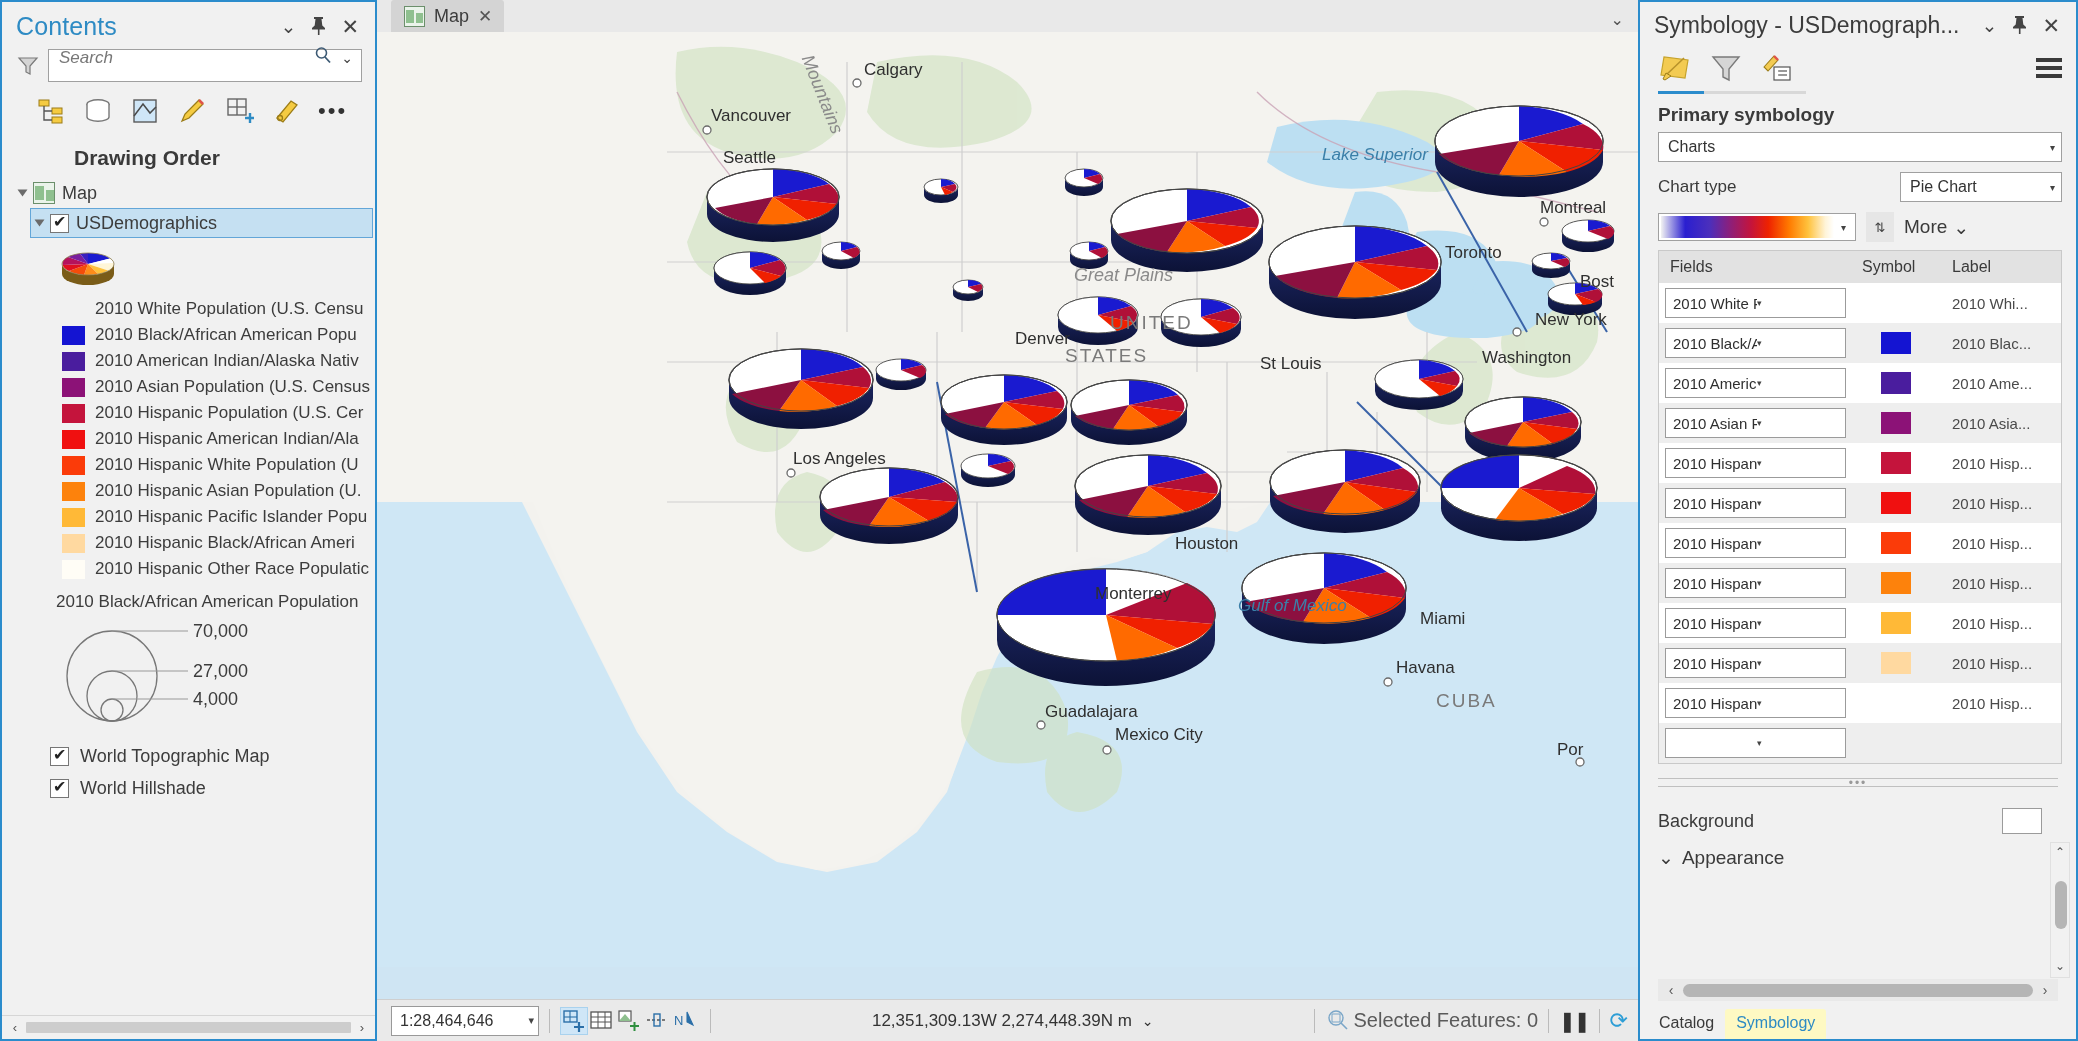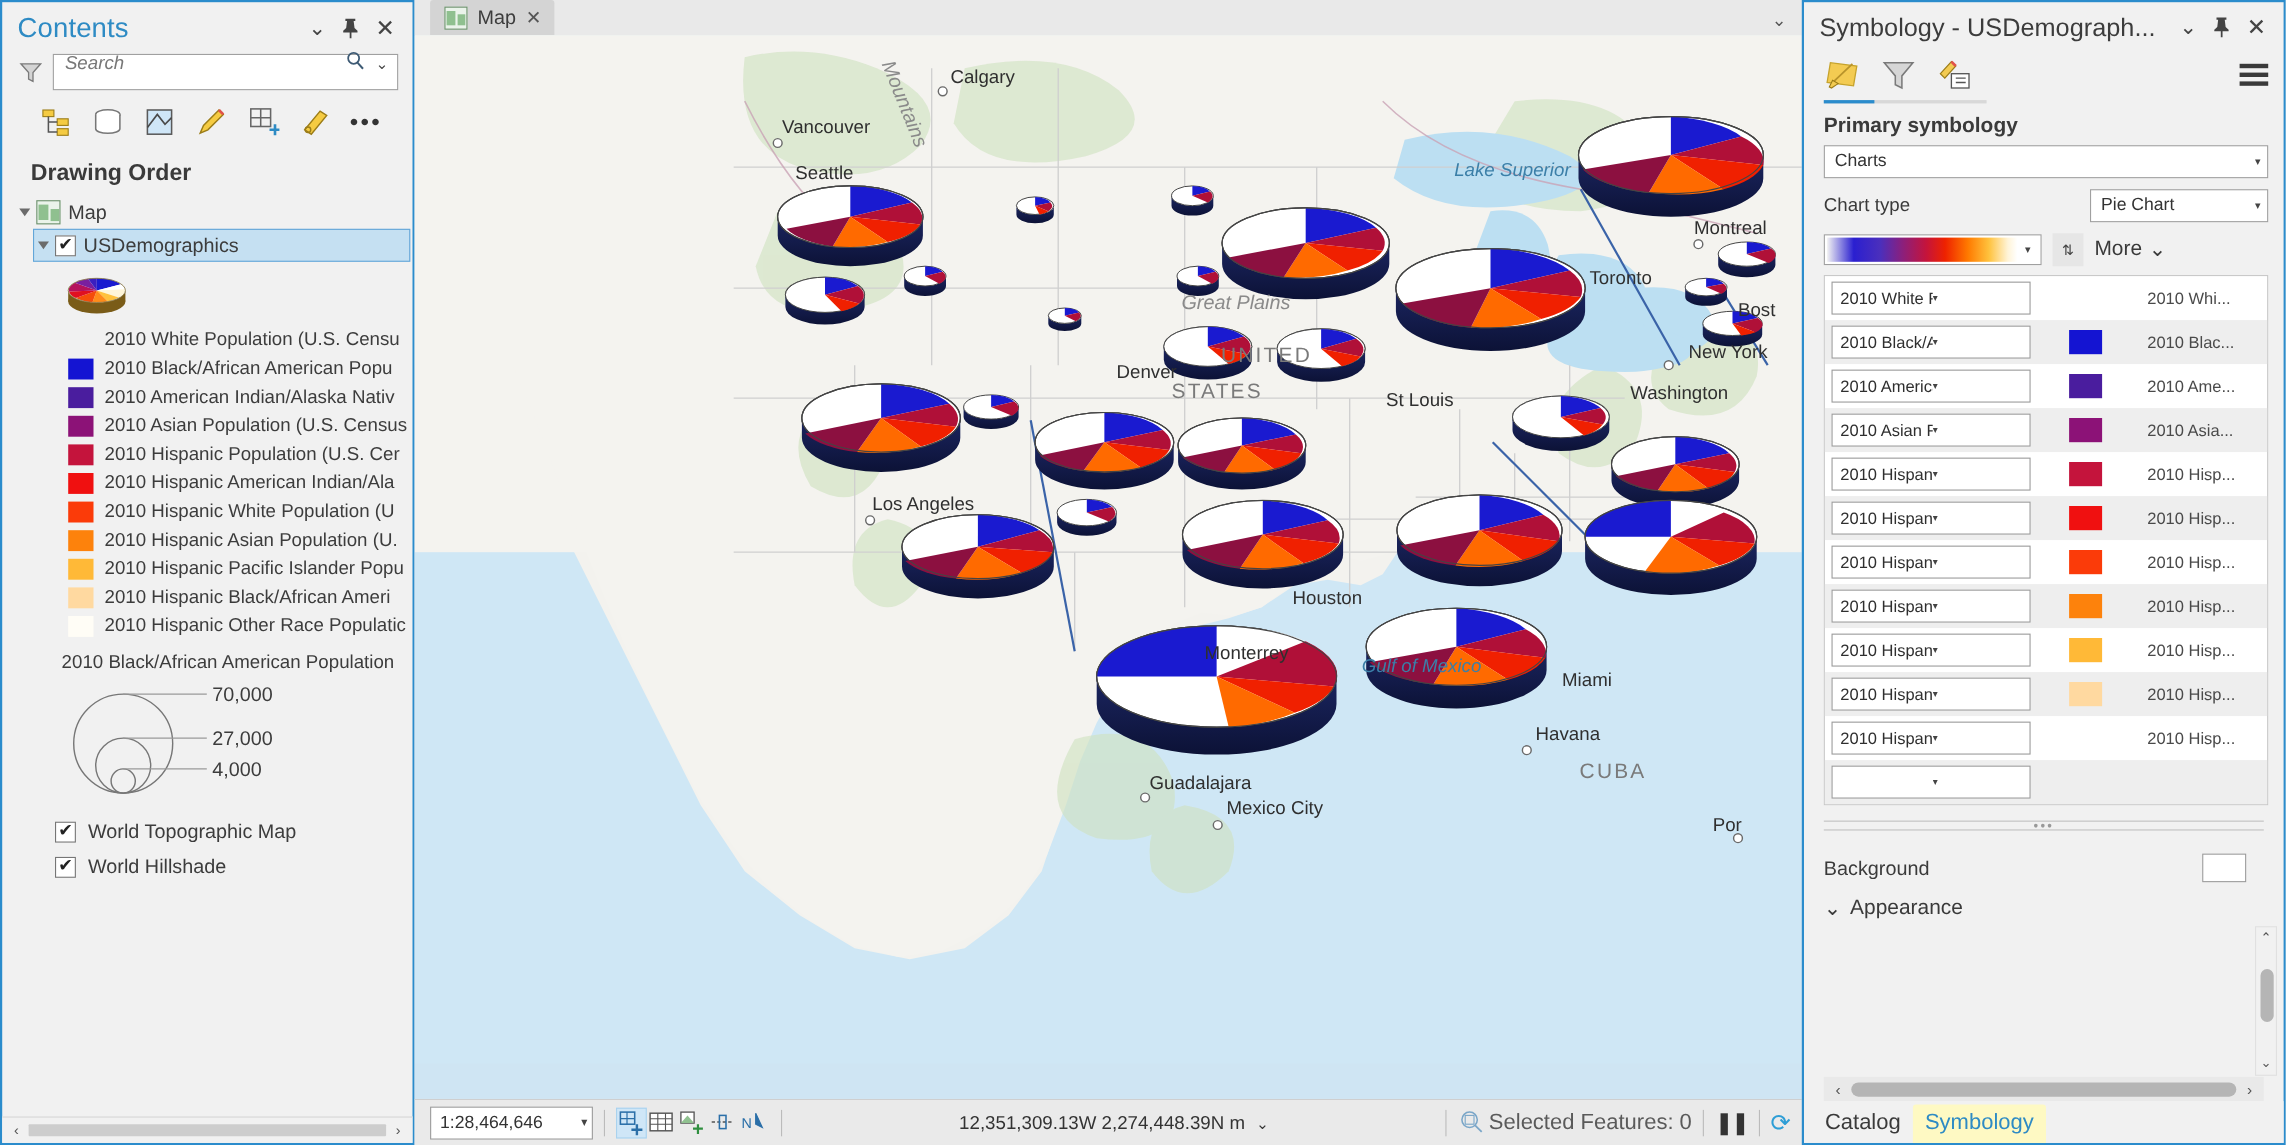--- a/index.html
+++ b/index.html
@@ -37,21 +37,21 @@
     display: flex; align-items: center; padding: 0 4px 16px 10px;
   }
   .search-box .txt { flex:1; font-size: 17px; color: #777; font-style: italic; }
   .search-box .mag { font-size: 18px; color:#3d5a74; padding: 0 5px; }
   .search-box .cv { font-size: 14px; color:#444; padding: 0 4px;}
 
   .tool-row { display: flex; align-items: center; gap: 17px; padding: 8px 0 10px 34px; }
   .tool-ico { width: 30px; height: 30px; flex: none; cursor: pointer; }
   .dots { font-size: 22px; color: #333; letter-spacing: 2px; line-height: .7; cursor: pointer;}
 
-  .drawing-order { font-size: 21px; font-weight: bold; color: #3a3a3a; padding: 10px 0 8px 26px; }
+  .drawing-order { font-size: 21px; font-weight: bold; color: #3a3a3a; padding: 10px 0 8px 26px; margin-left: 46px; }
 
   .toc { flex: 1; overflow: hidden; padding-left: 12px; position: relative; }
   .toc-row { display: flex; align-items: center; gap: 7px; height: 30px; padding-left: 5px; }
   .tri { width: 0; height: 0; border-left: 7px solid #6b6b6b; border-top: 5px solid transparent; border-bottom: 5px solid transparent; transform: rotate(90deg); flex:none;}
   .map-ico { width: 22px; height: 22px; border: 1px solid #6b8f6b; background: #eaf3ea; flex:none; position: relative; overflow: hidden;}
   .map-ico i { position:absolute; background:#8fc08f; }
   .lbl { font-size: 18px; color: #3c3c3c; white-space: nowrap; }
   .cbx { width: 19px; height: 19px; border: 1px solid #767676; background: #fff; flex:none; position: relative;}
   .cbx::after { content: "✔"; position: absolute; left: 2px; top: -3px; font-size: 16px; color: #222; }
   .sel-row { background: #c5e0f2; border: 1px solid #63a6d8; margin-right: 2px; }
@@ -172,21 +172,21 @@
 
   .vscroll { position: absolute; right: 6px; top: 840px; width: 20px; height: 136px; background:#f1f1f1; border:1px solid #e0e0e0;}
   .vscroll .va { font-size: 12px; color:#555; text-align:center; line-height:18px; cursor:pointer;}
   .vscroll .vt { position:absolute; left:4px; top: 38px; width:12px; height:48px; background:#b5b5b5; border-radius:6px;}
 
   .hscroll2 { margin: 6px 18px 0 18px; height: 22px; background:#e9e9e9; display:flex; align-items:center; padding: 0 4px;}
   .hscroll2 .a { font-size: 14px; color:#555; width:18px; text-align:center; cursor:pointer;}
   .hscroll2 .b { flex:1; height: 13px; background:#b5b5b5; border-radius: 7px; margin: 0 3px;}
 
   .bottom-tabs { height: 38px; display:flex; align-items:flex-end; gap:0; padding-left: 8px; background:#f1f1f1;}
-  .btab { font-size: 20px; color: #3a3a3a; padding: 5px 11px 7px 11px; cursor:pointer;}
+  .btab { font-size: 16px; color: #3a3a3a; padding: 5px 11px 7px 11px; cursor:pointer;}
   .btab.active { background: #fef9c3; color: #2e8bc4; border-radius: 3px 3px 0 0;}
 </style>
 </head>
 <body>
 
 <div class="app">
 
   <div class="contents-pane">
     <div class="pane-header">
       <div class="pane-title">Contents</div>
@@ -929,20 +929,25 @@
         <span class="carrow">▾</span>
       </div>
       <span class="stack-btn">⇅</span>
       <span class="more-btn">
         <span>More</span>
         <span>⌄</span>
       </span>
     </div>
 
     <div class="tbl">
+      <div class="thead">
+        <div class="th-f">Fields</div>
+        <div class="th-s">Symbol</div>
+        <div class="th-l">Label</div>
+      </div>
 
       <div class="trow">
         <div class="tc-field">
             <div class="fcombo">
               <span>2010 White Populat...</span>
               <span class="carrow">▾</span>
             </div>
           </div>
         <div class="tc-sym">
             <span class="box" style="background:#ffffff"></span>

